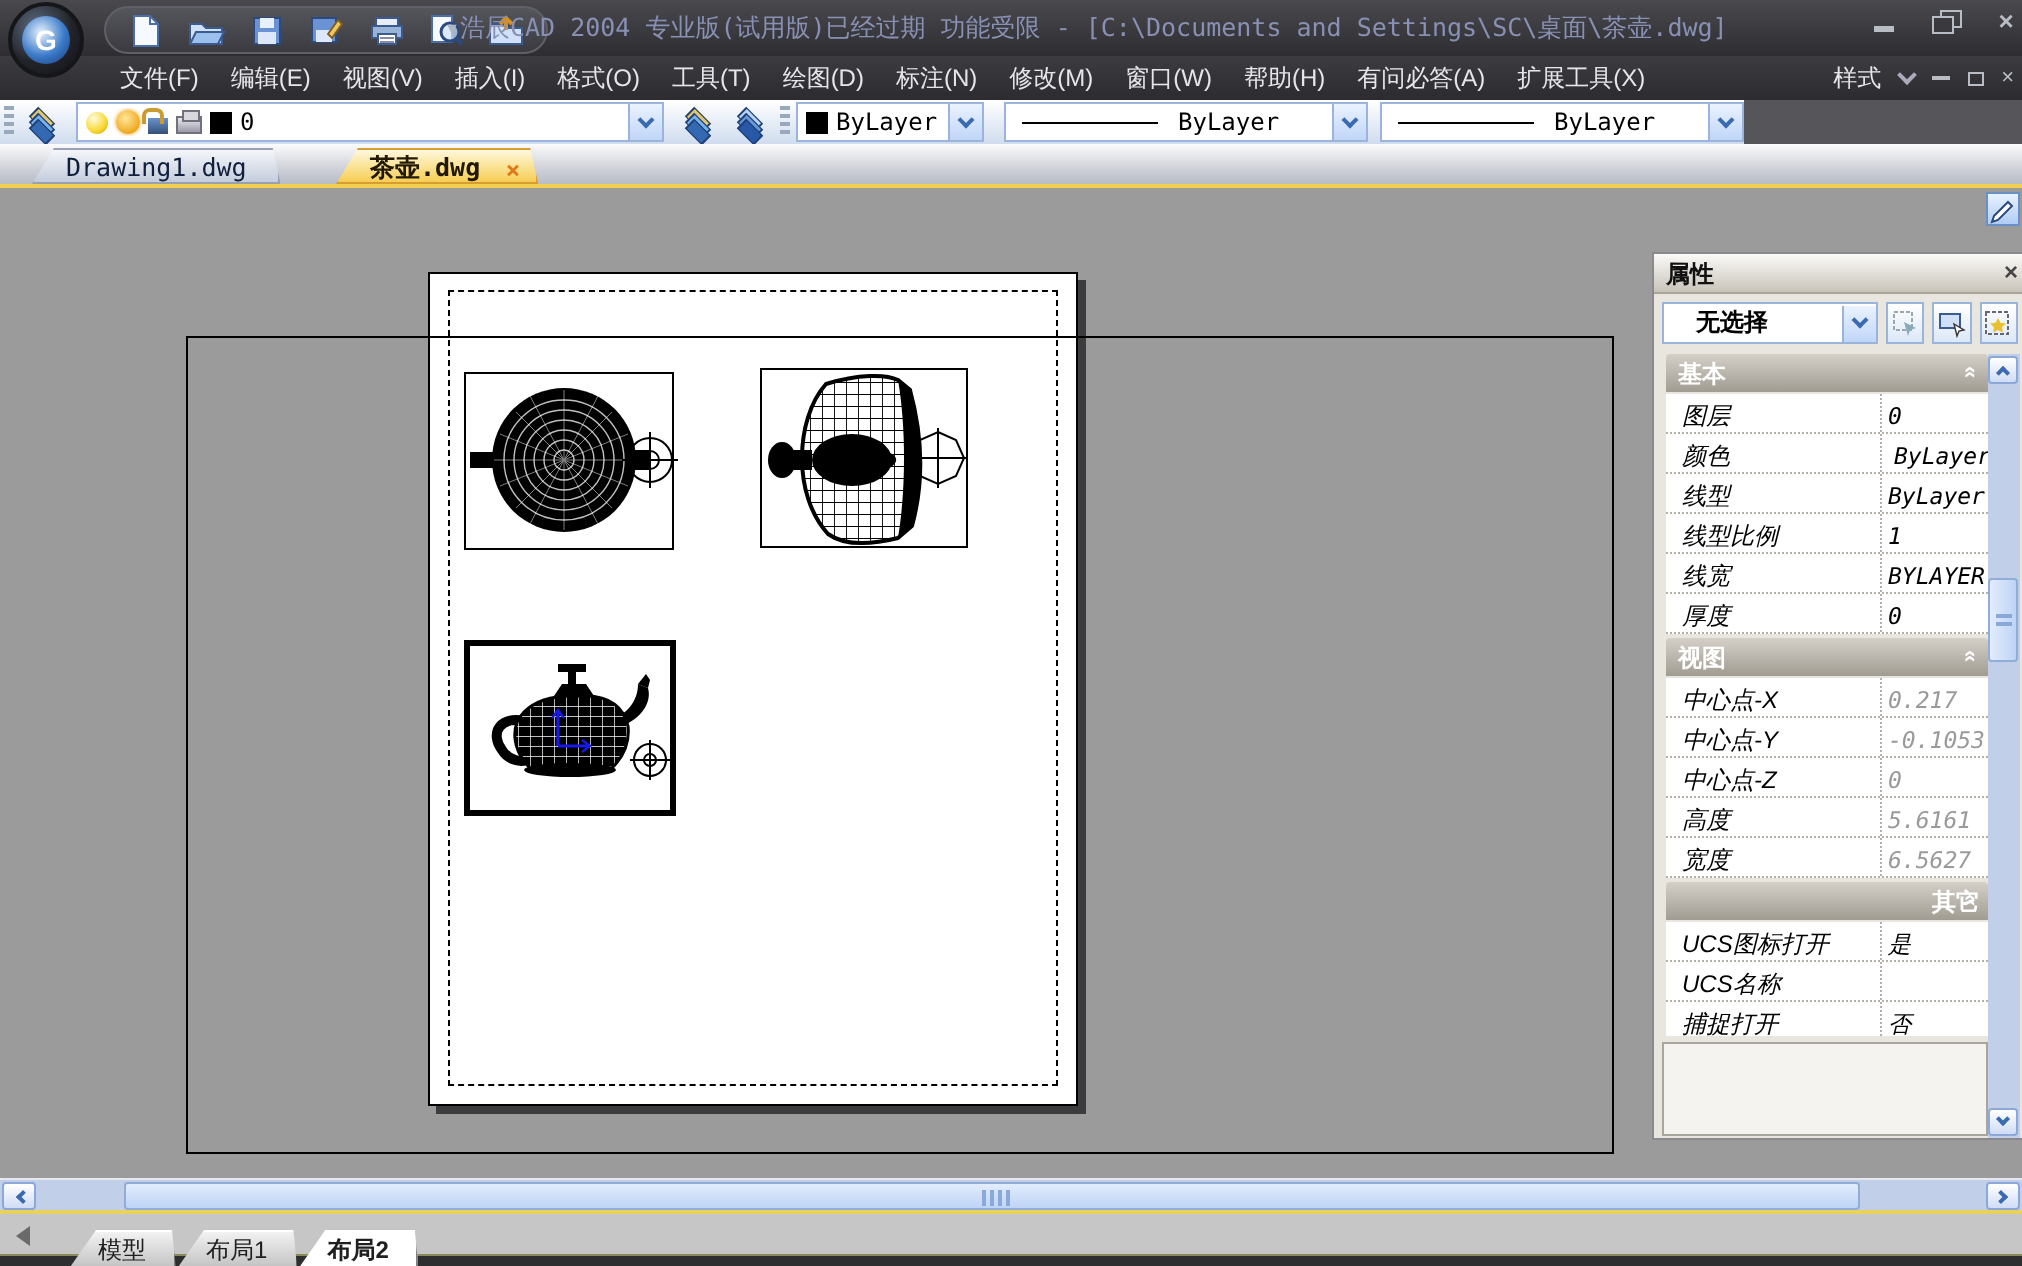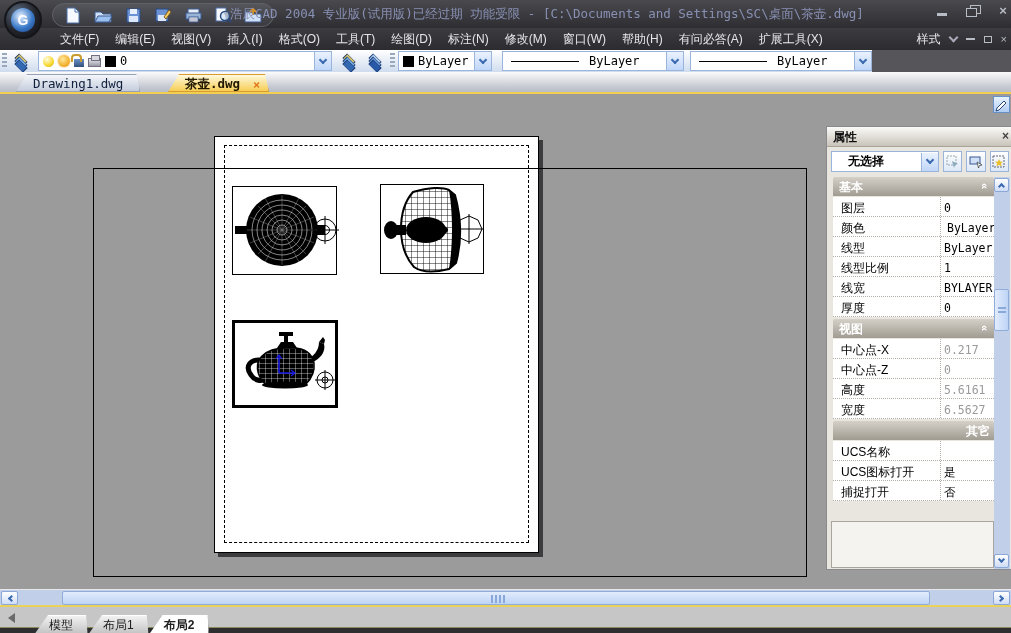--- a/index.html
+++ b/index.html
@@ -105,21 +105,21 @@
   .props-toolbar { position:absolute; left:4px; top:24px; right:2px; height:24px; display:flex; gap:4px; }
   .sel-combo { width:118px; height:21px; background:#fff; border:1px solid #9ab4dc; display:flex; align-items:center; }
   .sel-combo .combo-text { flex:1; padding-left:16px;font-weight:bold; }
   .pbtn { width:21px; height:21px; background:linear-gradient(#ffffff,#dce8f8); border:1px solid #9ab4dc;
     display:flex; align-items:center; justify-content:center; }
   .pbtn svg { display:block; }
   .props-body { position:absolute; left:6px; top:50px; width:161px; height:341px; overflow:hidden; background:#e9e6e0; }
   .pgroup-hdr { height:19px; margin-bottom:1px; background:linear-gradient(#d4d0c8,#a19c92); color:#fff; font-weight:bold;
     padding:2px 4px 0 6px; position:relative; border-radius:2px 2px 0 0; }
   .pgroup-hdr .chev2 { position:absolute; right:6px; top:3px; color:#fff; font-size:11px; display:inline-block; transform:rotate(90deg); }
-  .prow { height:20px; display:flex; background:#fff; border-bottom:1px dotted #b4b0a8; }
+  .prow { height:20px; display:flex; background:#fff; border-bottom:1px dotted #b4b0a8;font-style:italic; }
   .prow .pl { width:108px; padding:3px 0 0 8px; border-right:1px dotted #b4b0a8; color:#000; white-space:nowrap; overflow:hidden; }
   .prow .pv { flex:1; padding:3px 0 0 3px; font-family:"DejaVu Sans Mono", monospace; font-size:11.5px; color:#000;
     white-space:nowrap; overflow:hidden; display:flex; align-items:center; gap:3px; }
   .prow .pv.dim { color:#9a9a9a; }
   .pv .swatch { width:10px; height:10px; }
   .props-scroll { position:absolute; right:1px; top:50px; width:16px; height:392px; background:#c2cfe8; }
   .props-scroll .sb-btn { left:0; width:15px; }
   .vthumb { position:absolute; left:0; top:112px; width:15px; height:42px; background:linear-gradient(90deg,#e2ecfc,#bed4f6); border:1px solid #90acd8; border-radius:2px; }
   .vthumb::after { content:""; position:absolute; left:3px; top:17px; width:8px; height:8px;
     background:repeating-linear-gradient(#8aa8d8 0 2px, transparent 2px 4px); }
@@ -470,43 +470,47 @@
 
       <div class="pgroup-hdr" style="margin-top:2px;">
         <span>视图</span>
         <span class="chev2">«</span>
       </div>
       <div class="prow">
         <span class="pl">中心点-X</span>
         <span class="pv dim">0.217</span>
       </div>
       <div class="prow">
+        <span class="pl">中心点-Y</span>
+        <span class="pv dim">-0.1053</span>
+      </div>
+      <div class="prow">
         <span class="pl">中心点-Z</span>
         <span class="pv dim">0</span>
       </div>
       <div class="prow">
         <span class="pl">高度</span>
         <span class="pv dim">5.6161</span>
       </div>
       <div class="prow">
         <span class="pl">宽度</span>
         <span class="pv dim">6.5627</span>
       </div>
 
       <div class="pgroup-hdr" style="margin-top:2px;text-align:right;">
         <span>其它</span>
         <span class="chev2">«</span>
       </div>
       <div class="prow">
+        <span class="pl">UCS图标打开</span>
+        <span class="pv">是</span>
+      </div>
+      <div class="prow">
         <span class="pl">UCS名称</span>
         <span class="pv"></span>
-      </div>
-      <div class="prow">
-        <span class="pl">UCS图标打开</span>
-        <span class="pv">是</span>
       </div>
       <div class="prow">
         <span class="pl">捕捉打开</span>
         <span class="pv">否</span>
       </div>
     </div>
 
     <div class="props-scroll">
       <span class="sb-btn" style="top:1px;">
           <i class="sb-chev" style="transform:rotate(-135deg);margin-top:3px;"></i>

